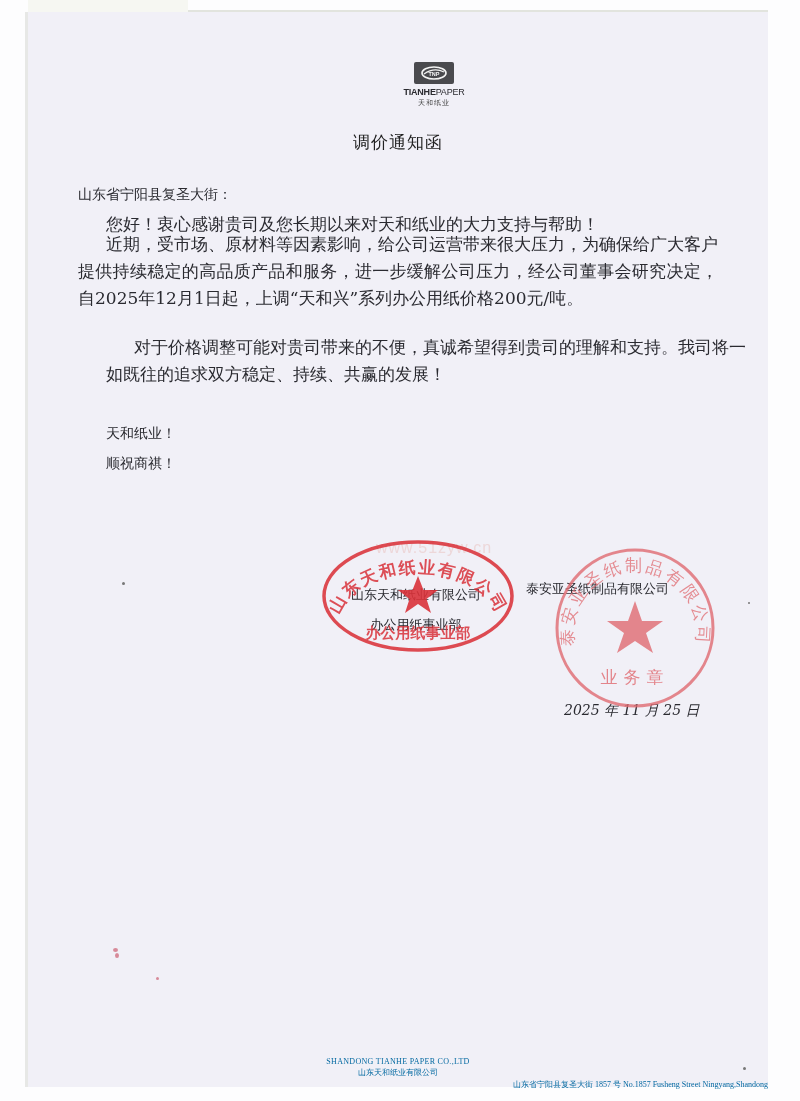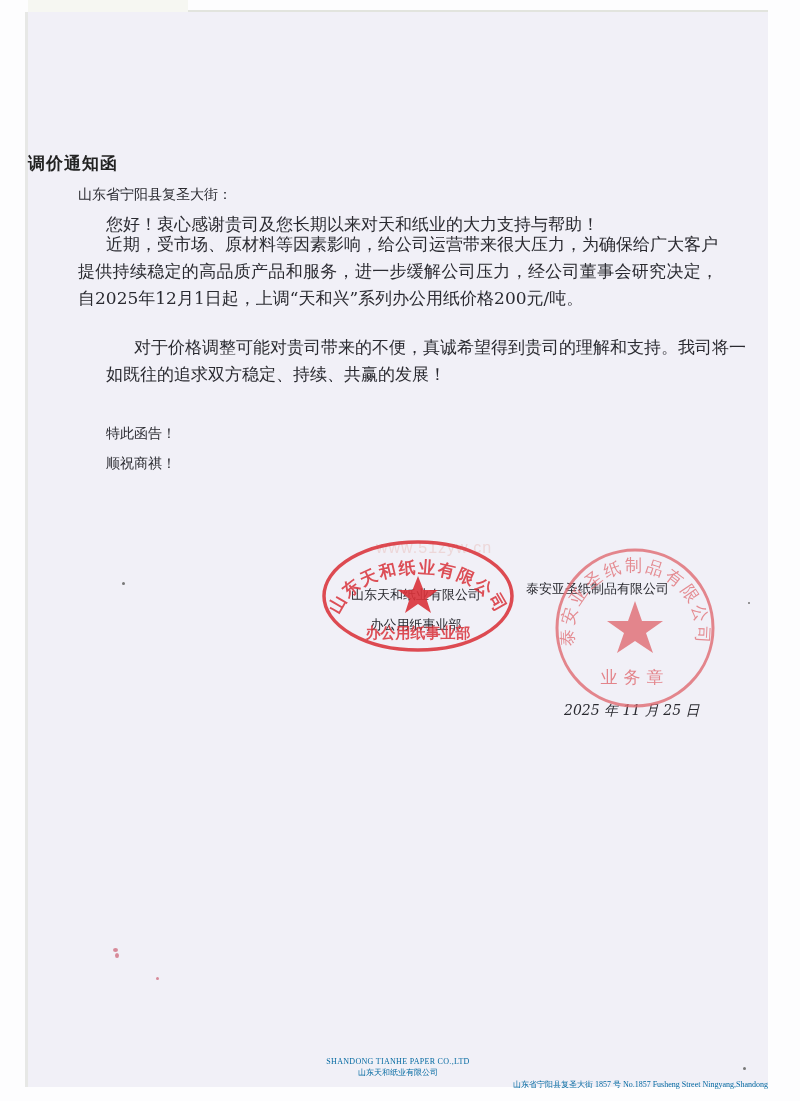--- a/index.html
+++ b/index.html
@@ -62,24 +62,25 @@
     .logo-en .light { font-weight: normal; }
     .logo-cn {
       font-size: 7px;
       color: #444;
       margin-top: 1px;
       letter-spacing: 1px;
     }
     .title {
       position: absolute;
       left: 0; width: 740px;
-      top: 140px;
+      top: 119px;
+      text-align: center;
       font-family: "DejaVu Sans", sans-serif;
       font-size: 17px;
-      font-weight: bold;
+      font-weight: normal;
       color: #222;
       letter-spacing: 1px;
     }
     .salutation {
       position: absolute;
       left: 50px;
       top: 174px;
       font-size: 14px;
     }
     .para {
@@ -157,30 +158,43 @@
       background: #777;
     }
   </style>
 </head>
 <body>
 
 <div class="scan">
   <div class="paper">
     <div class="top-strip"></div>
 
+    <div class="logo">
+      <div class="logo-box">
+        <svg width="30" height="16" viewBox="0 0 30 16">
+          <ellipse cx="15" cy="8" rx="12" ry="6" fill="none" stroke="#f4f4f4" stroke-width="1.6"></ellipse>
+          <path d="M5 9 Q15 2 25 7" fill="none" stroke="#f4f4f4" stroke-width="1.2"></path>
+          <text x="15" y="10.5" font-size="5.5" fill="#f4f4f4" text-anchor="middle" font-family="Liberation Sans, sans-serif" font-weight="bold">TNP</text>
+        </svg>
+      </div>
+      <div class="logo-en">
+        <span>TIANHE</span><span class="light">PAPER</span>
+      </div>
+      <div class="logo-cn">天和纸业</div>
+    </div>
 
     <div class="title">调价通知函</div>
 
     <div class="salutation">山东省宁阳县复圣大街：</div>
 
     <div class="para p1">您好！衷心感谢贵司及您长期以来对天和纸业的大力支持与帮助！</div>
     <div class="para p2">近期，受市场、原材料等因素影响，给公司运营带来很大压力，为确保给广大客户提供持续稳定的高品质产品和服务，进一步缓解公司压力，经公司董事会研究决定，自2025年12月1日起，上调“天和兴”系列办公用纸价格200元/吨。</div>
     <div class="para p3">对于价格调整可能对贵司带来的不便，真诚希望得到贵司的理解和支持。我司将一如既往的追求双方稳定、持续、共赢的发展！</div>
 
-    <div class="closing c1">特此函告！</div>
+    <div class="closing c1">天和纸业！</div>
     <div class="closing c2">顺祝商祺！</div>
 
     <div class="sig-left">
       <div>山东天和纸业有限公司</div>
       <div>办公用纸事业部</div>
     </div>
     <div class="sig-right">泰安亚圣纸制品有限公司</div>
 
     <div class="date">2025 年 11 月 25 日</div>
 

